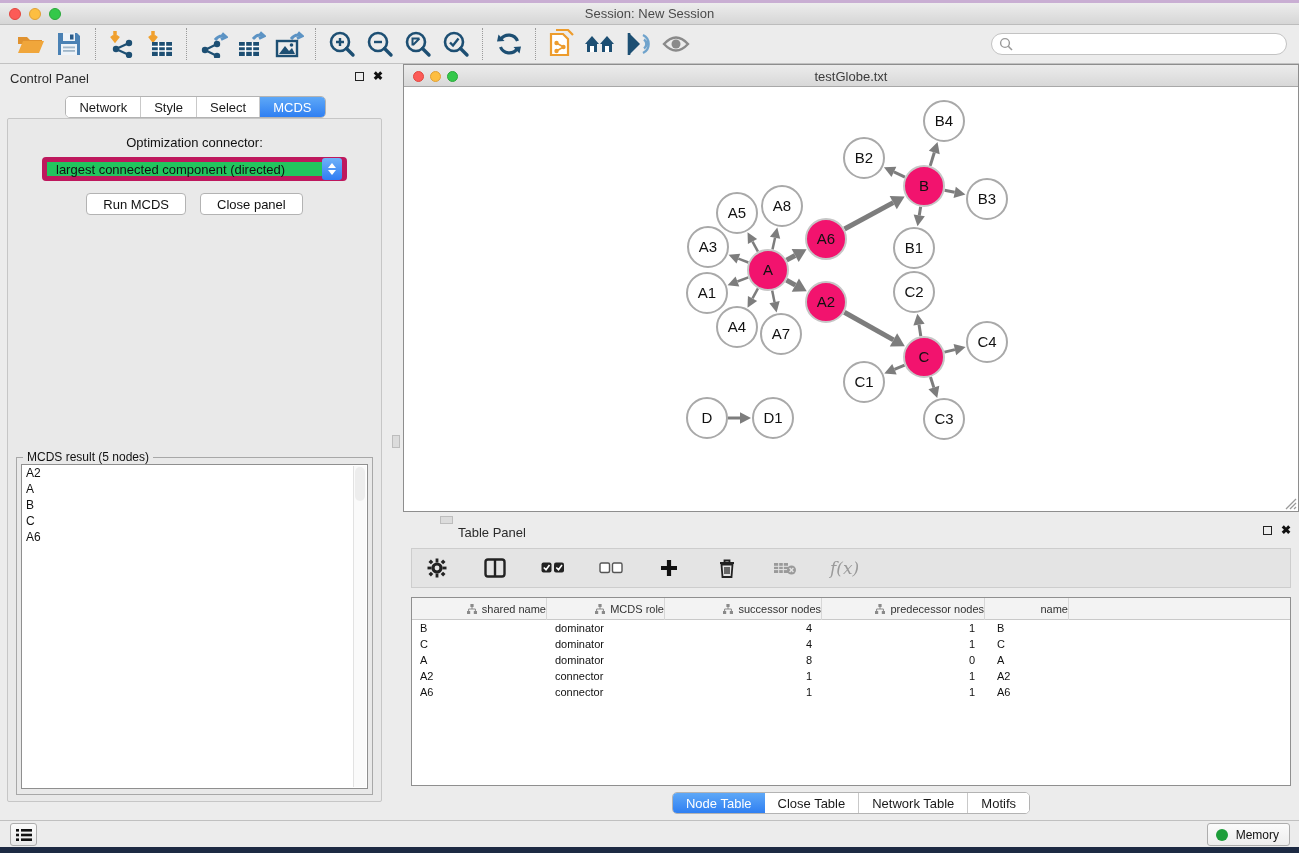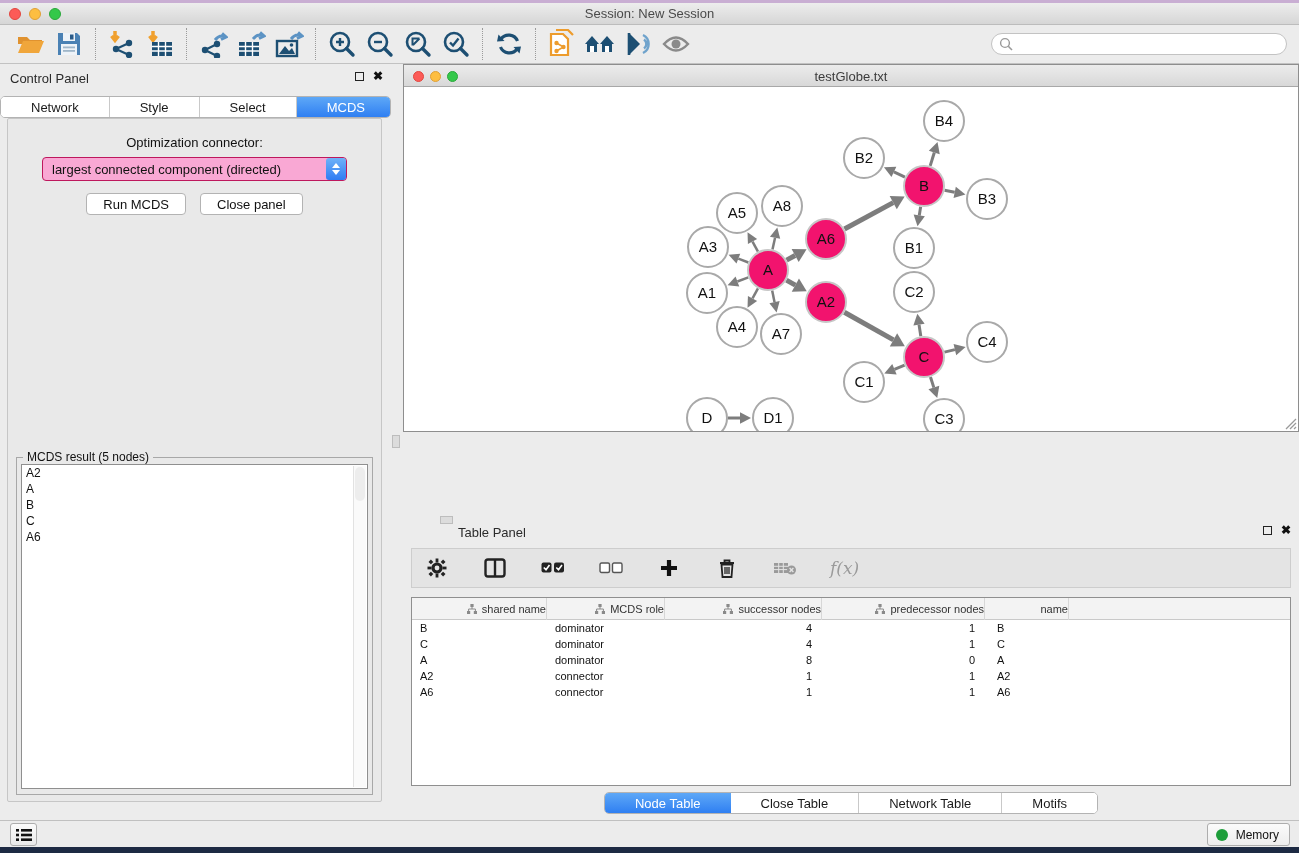--- a/index.html
+++ b/index.html
@@ -36,29 +36,29 @@
 
   
   .control-panel { position:absolute; left:0; top:2px; width:391px; bottom:16px; }
   .panel-head { position:absolute; top:0; left:0; right:0; height:24px; }
   .panel-title { position:absolute; left:10px; top:5px; font-size:13px; color:#2b2b2b; }
   .panel-icons { position:absolute; right:8px; top:5px; display:flex; gap:9px; align-items:center; }
   .float-box { width:9px; height:9px; border:1.5px solid #222; display:inline-block; }
   .close-x { font-size:12px; font-weight:bold; color:#111; line-height:11px; }
   .seg-tabs { position:absolute; top:30px; left:0; right:0; display:flex; justify-content:center; }
   .seg-group { display:flex; border:1px solid #b3b3b3; border-radius:5px; overflow:hidden; background:#fff; height:22px; }
-  .seg { padding:0 30px; font-size:13px; color:#1a1a1a; display:flex; align-items:center;
+  .seg { padding:0 13px; font-size:13px; color:#1a1a1a; display:flex; align-items:center;
     border-right:1px solid #c9c9c9; background:#fff; cursor:default; }
   .seg:last-child { border-right:none; }
   .seg.selected { background:linear-gradient(#5ea8f7,#2f7ff2); color:#fff; border-right:none; }
   .cp-box { position:absolute; top:52px; left:7px; right:9px; bottom:2px;
     background:#e9e9e9; border:1px solid #c6c6c6; border-radius:2px; }
   .opt-label { position:absolute; top:16px; left:0; right:0; text-align:center; font-size:13px; color:#111; }
-  .dropdown { position:absolute; top:38px; left:34px; right:34px; height:24px; background:#f9a8d4;
-    border:1px solid #be185d; border-radius:4px; display:flex; align-items:center; }
+  .dropdown { position:absolute; top:38px; left:34px; right:34px; height:24px; background:#22c55e;
+    border:5px solid #be185d; border-radius:4px; display:flex; align-items:center; }
   .dropdown .dd-text { flex:1; font-size:13px; color:#111; padding-left:9px; white-space:nowrap; }
   .dd-stepper { width:20px; height:22px; margin:0; border-radius:3px;
     background:linear-gradient(#6fb2f8,#2f7cf3); display:flex; flex-direction:column;
     align-items:center; justify-content:center; gap:2px; }
   .tri-up { width:0; height:0; border-left:4px solid transparent; border-right:4px solid transparent; border-bottom:5px solid #fff; }
   .tri-dn { width:0; height:0; border-left:4px solid transparent; border-right:4px solid transparent; border-top:5px solid #fff; }
   .cp-buttons { position:absolute; top:74px; left:0; right:0; display:flex; justify-content:center; gap:14px; }
   .btn { height:22px; padding:0 16px; background:#fff; border:1px solid #b3b3b3; border-radius:4px;
     font-size:13px; color:#111; display:flex; align-items:center; }
   .result-fieldset { position:absolute; left:8px; right:8px; bottom:6px; height:338px;
@@ -74,21 +74,21 @@
   .result-item { font-size:12px; color:#111; line-height:16px; padding-left:4px; }
 
   
   .vdivider { position:absolute; left:391px; top:0; width:12px; bottom:0; background:#ececec; }
   .split-handle-v { position:absolute; left:392px; top:371px; width:8px; height:13px;
     background:#dcdcdc; border:1px solid #bdbdbd; }
   .split-handle-h { position:absolute; left:440px; top:452px; width:13px; height:8px;
     background:#dcdcdc; border:1px solid #bdbdbd; }
 
   
-  .net-window { position:absolute; left:403px; top:0; right:0; height:368px;
+  .net-window { position:absolute; left:403px; top:0; right:0; height:448px;
     background:#fff; border:1px solid #8e8e8e; }
   .net-titlebar { position:absolute; top:0; left:0; right:0; height:22px;
     background:linear-gradient(#ececec,#d8d8d8); border-bottom:1px solid #a8a8a8; }
   .net-titlebar .title { position:absolute; left:0; right:0; top:4px; text-align:center;
     font-size:13px; color:#3c3c3c; }
   .net-lights { position:absolute; left:9px; top:6px; display:flex; gap:6px; }
   .net-lights .light { width:11px; height:11px; }
   .net-canvas { position:absolute; top:22px; left:0; right:0; bottom:0; overflow:hidden; }
   .resize-grip { position:absolute; right:1px; bottom:1px; width:13px; height:13px; }
 

